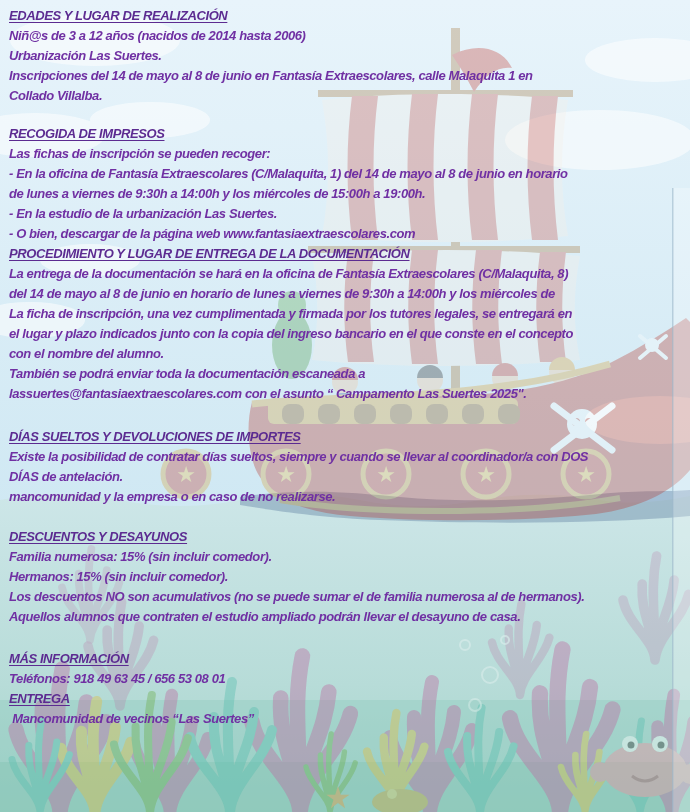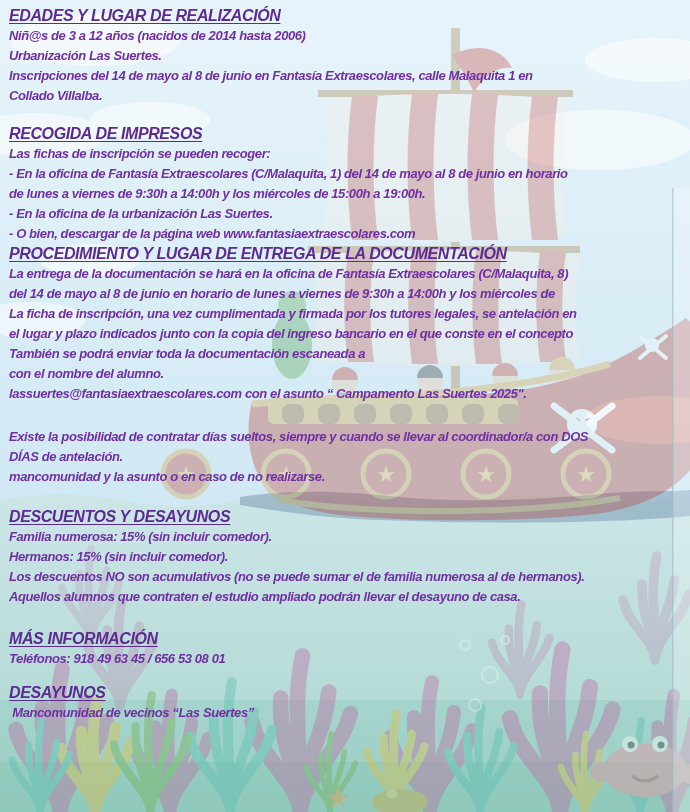--- a/index.html
+++ b/index.html
@@ -13,23 +13,23 @@
     position:absolute;left:9px;top:6px;width:678px;z-index:2;
     font-style:italic;font-weight:bold;font-size:13px;line-height:20px;
     letter-spacing:-0.4px;color:#7030a3;
   }
   .content section{margin:0;padding:0;}
   .content section:nth-of-type(1){margin-bottom:18px;}
   .content section:nth-of-type(2){}
   .content section:nth-of-type(3){margin-bottom:23px;}
   .content section:nth-of-type(4){margin-bottom:20px;}
   .content section:nth-of-type(5){margin-bottom:22px;}
-  .content section:nth-of-type(6){margin-bottom:14px;}
+  .content section:nth-of-type(6){}
   h2.sec-head{
-    font-size:16px;line-height:20px;margin:0;padding:0;
+    font-size:13px;line-height:20px;margin:0;padding:0;
     font-style:italic;font-weight:bold;color:#5c2b91;
     text-decoration:underline;text-underline-offset:2px;
     letter-spacing:-0.4px;
   }
   .line{white-space:pre;overflow:hidden;}
 </style>
 </head>
 <body>
 
 <div class="page">
@@ -202,53 +202,54 @@
       <div class="line">Urbanización Las Suertes.</div>
       <div class="line">Inscripciones del 14 de mayo al 8 de junio en Fantasía Extraescolares, calle Malaquita 1 en</div>
       <div class="line">Collado Villalba.</div>
     </section>
 
     <section>
       <h2 class="sec-head">RECOGIDA DE IMPRESOS</h2>
       <div class="line">Las fichas de inscripción se pueden recoger:</div>
       <div class="line">- En la oficina de Fantasía Extraescolares (C/Malaquita, 1) del 14 de mayo al 8 de junio en horario</div>
       <div class="line">de lunes a viernes de 9:30h a 14:00h y los miércoles de 15:00h a 19:00h.</div>
-      <div class="line">- En la oficina de la urbanización Las Suertes.</div>
+      <div class="line">- En la estudio de la urbanización Las Suertes.</div>
       <div class="line">- O bien, descargar de la página web www.fantasiaextraescolares.com</div>
     </section>
 
     <section>
       <h2 class="sec-head">PROCEDIMIENTO Y LUGAR DE ENTREGA DE LA DOCUMENTACIÓN</h2>
       <div class="line">La entrega de la documentación se hará en la oficina de Fantasía Extraescolares (C/Malaquita, 8)</div>
       <div class="line">del 14 de mayo al 8 de junio en horario de lunes a viernes de 9:30h a 14:00h y los miércoles de</div>
-      <div class="line">La ficha de inscripción, una vez cumplimentada y firmada por los tutores legales, se antelación en</div>
+      <div class="line">La ficha de inscripción, una vez cumplimentada y firmada por los tutores legales, se entregará en</div>
       <div class="line">el lugar y plazo indicados junto con la copia del ingreso bancario en el que conste en el concepto</div>
+      <div class="line">con el nombre del alumno.</div>
       <div class="line">También se podrá enviar toda la documentación escaneada a</div>
-      <div class="line">con el nombre del alumno.</div>
       <div class="line">lassuertes@fantasiaextraescolares.com con el asunto “ Campamento Las Suertes 2025".</div>
     </section>
 
     <section>
+      <h2 class="sec-head">DÍAS SUELTOS Y DEVOLUCIONES DE IMPORTES</h2>
       <div class="line">Existe la posibilidad de contratar días sueltos, siempre y cuando se llevar al coordinador/a con DOS</div>
       <div class="line">DÍAS de antelación.</div>
-      <div class="line">mancomunidad y la asunto o en caso de no realizarse.</div>
+      <div class="line">mancomunidad y la empresa o en caso de no realizarse.</div>
     </section>
 
     <section>
       <h2 class="sec-head">DESCUENTOS Y DESAYUNOS</h2>
       <div class="line">Familia numerosa: 15% (sin incluir comedor).</div>
       <div class="line">Hermanos: 15% (sin incluir comedor).</div>
       <div class="line">Los descuentos NO son acumulativos (no se puede sumar el de familia numerosa al de hermanos).</div>
       <div class="line">Aquellos alumnos que contraten el estudio ampliado podrán llevar el desayuno de casa.</div>
     </section>
 
     <section>
       <h2 class="sec-head">MÁS INFORMACIÓN</h2>
       <div class="line">Teléfonos: 918 49 63 45 / 656 53 08 01</div>
     </section>
 
     <section>
-      <h2 class="sec-head">DESAYUNOS</h2>
+      <h2 class="sec-head">ENTREGA</h2>
       <div class="line"> Mancomunidad de vecinos “Las Suertes”</div>
     </section>
 
   </div>
 </div>
 
 </body></html>

